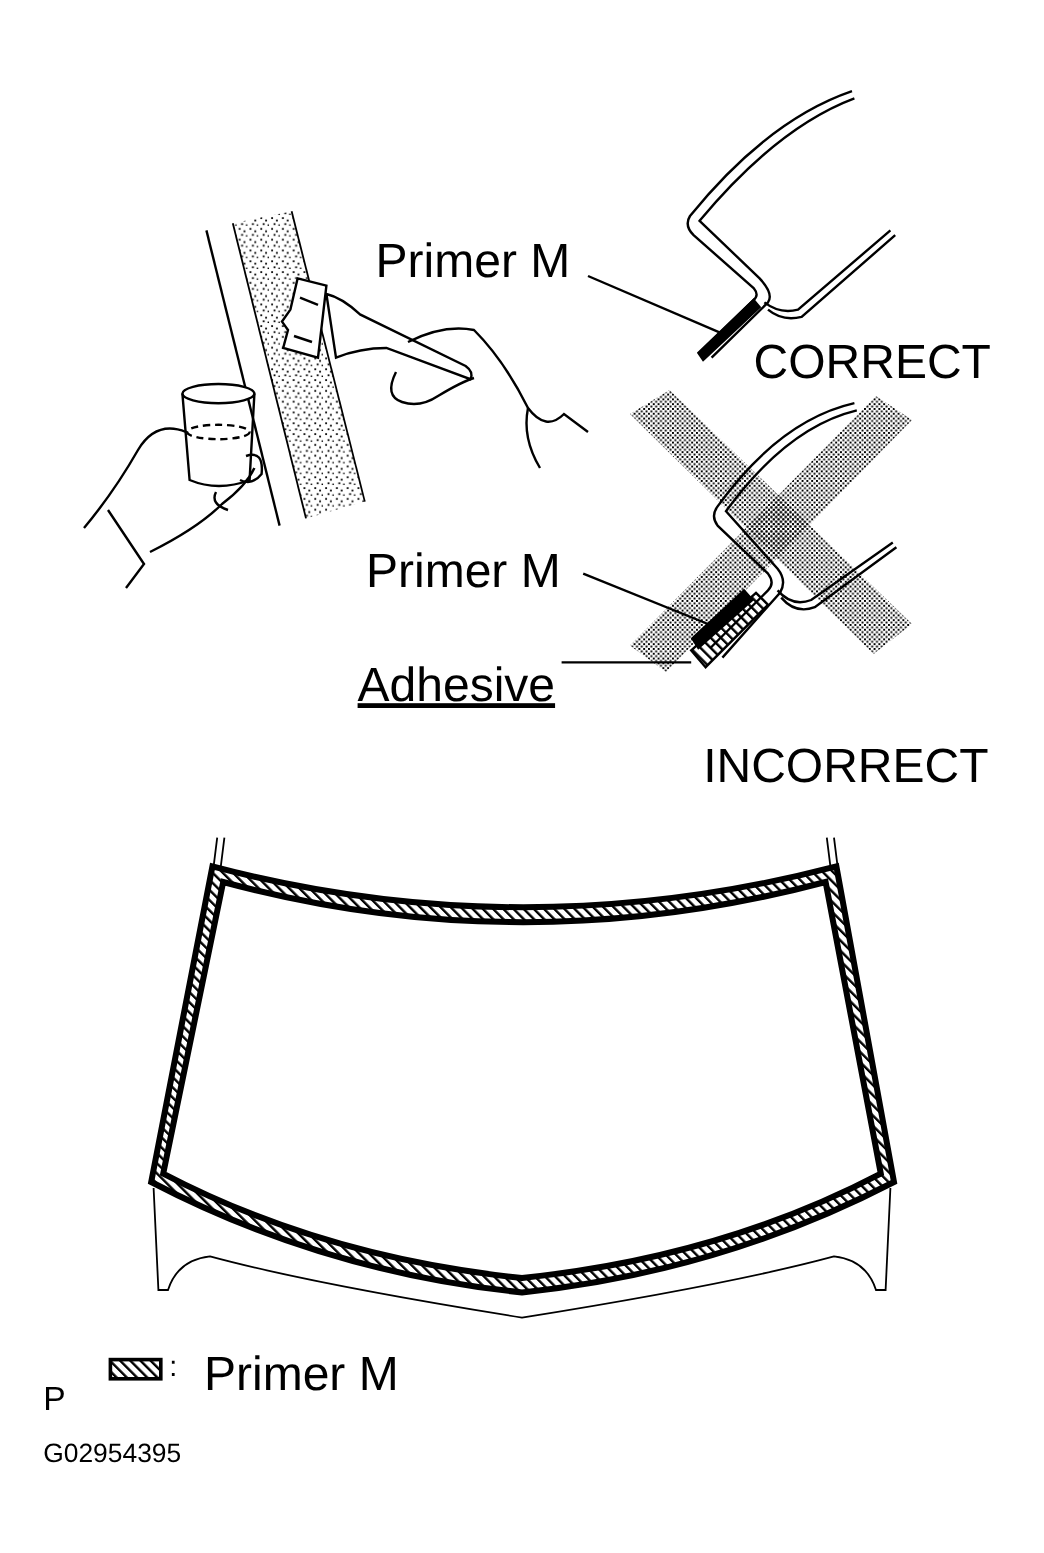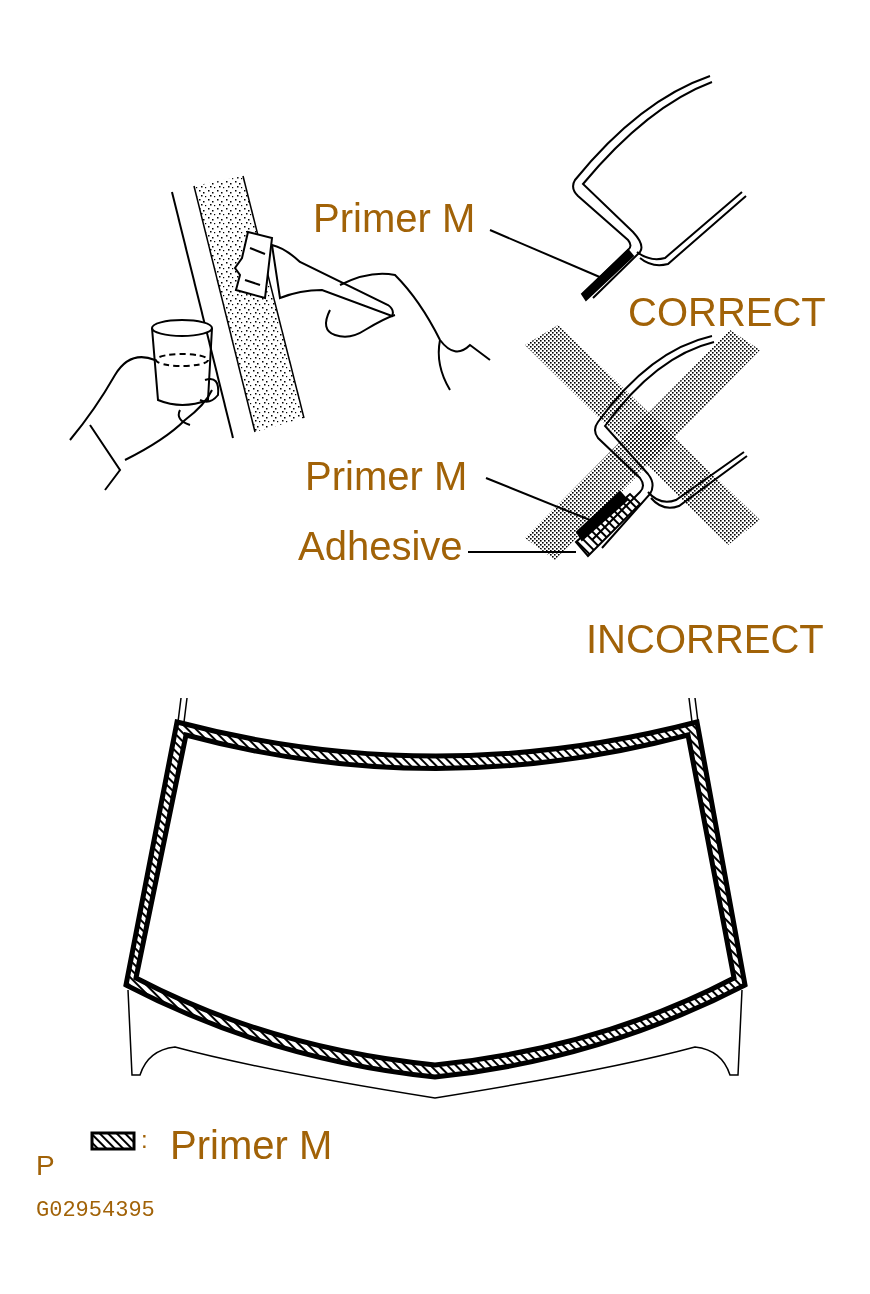--- a/index.html
+++ b/index.html
@@ -1,19 +1,19 @@
 <!DOCTYPE html>
 <html><head>
 <meta charset="utf-8">
 <style>
   html, body { margin:0; padding:0; background:#ffffff; }
   body { width:870px; height:1294px; position:relative; overflow:hidden;
          font-family:"Liberation Sans", sans-serif; color:#000; }
   svg.art { position:absolute; left:0; top:0; }
-  .lbl { position:absolute; font-family:"Liberation Sans", sans-serif; color:#a16207; white-space:nowrap; line-height:1; }
+  .lbl { position:absolute; font-family:"Liberation Sans", sans-serif; color:#000000; white-space:nowrap; line-height:1; }
   .big { font-size:40px; }
   .small { font-size:24px; }
   .code { font-size:22px; }
 </style>
 </head>
 <body>
 
 <svg class="art" width="870" height="1294" viewBox="0 0 870 1294" xmlns="http://www.w3.org/2000/svg">
   <defs>
     <pattern id="dots" width="4" height="4" patternUnits="userSpaceOnUse">
@@ -104,22 +104,22 @@
     <path d="M177 722 Q435 790 697 722 L745 985 Q600 1060 435 1077 Q270 1060 126 985 Z" stroke="#000" stroke-width="5" fill="url(#hatch)"></path>
     <path d="M186 735 Q435 802 688 735 L734 978 Q600 1048 435 1065 Q270 1048 136 978 Z" stroke="#000" stroke-width="5" fill="#fff"></path>
   </g>
 
   <g>
     <rect x="92" y="1133" width="42" height="16" fill="url(#hatch)" stroke="#000" stroke-width="3"></rect>
   </g>
 </svg>
 
 <div class="lbl big" style="left:313px; top:198px;">Primer M</div>
-<div class="lbl big" style="left:628px; top:292px;">CORRECT</div>
+<div class="lbl big" style="left:628px; top:282px;">CORRECT</div>
 <div class="lbl big" style="left:305px; top:456px;">Primer M</div>
-<div class="lbl big" style="left:298px; top:526px;">Adhesive</div>
+<div class="lbl big" style="left:298px; top:551px;text-decoration:underline;">Adhesive</div>
 <div class="lbl big" style="left:586px; top:580px;margin-top:39px;">INCORRECT</div>
 
 <div class="lbl small" style="left:141px; top:1128px;">:</div>
 <div class="lbl big" style="left:170px; top:1125px;">Primer M</div>
 
 <div class="lbl small" style="left:36px; top:1152px; font-size:28px;">P</div>
-<div class="lbl code" style="left:36px; top:1200px;font-family:Liberation Mono, monospace;">G02954395</div>
+<div class="lbl code" style="left:36px; top:1200px;">G02954395</div>
 
 </body></html>

